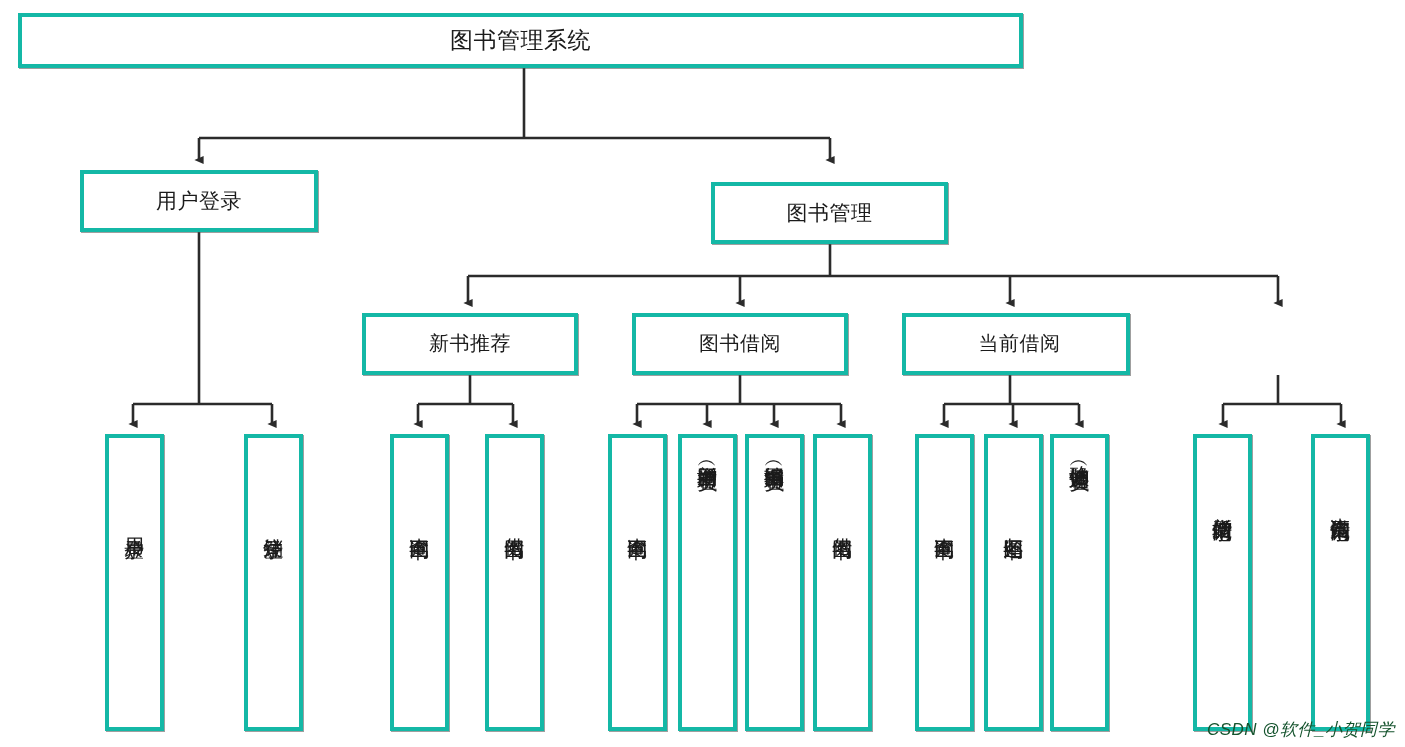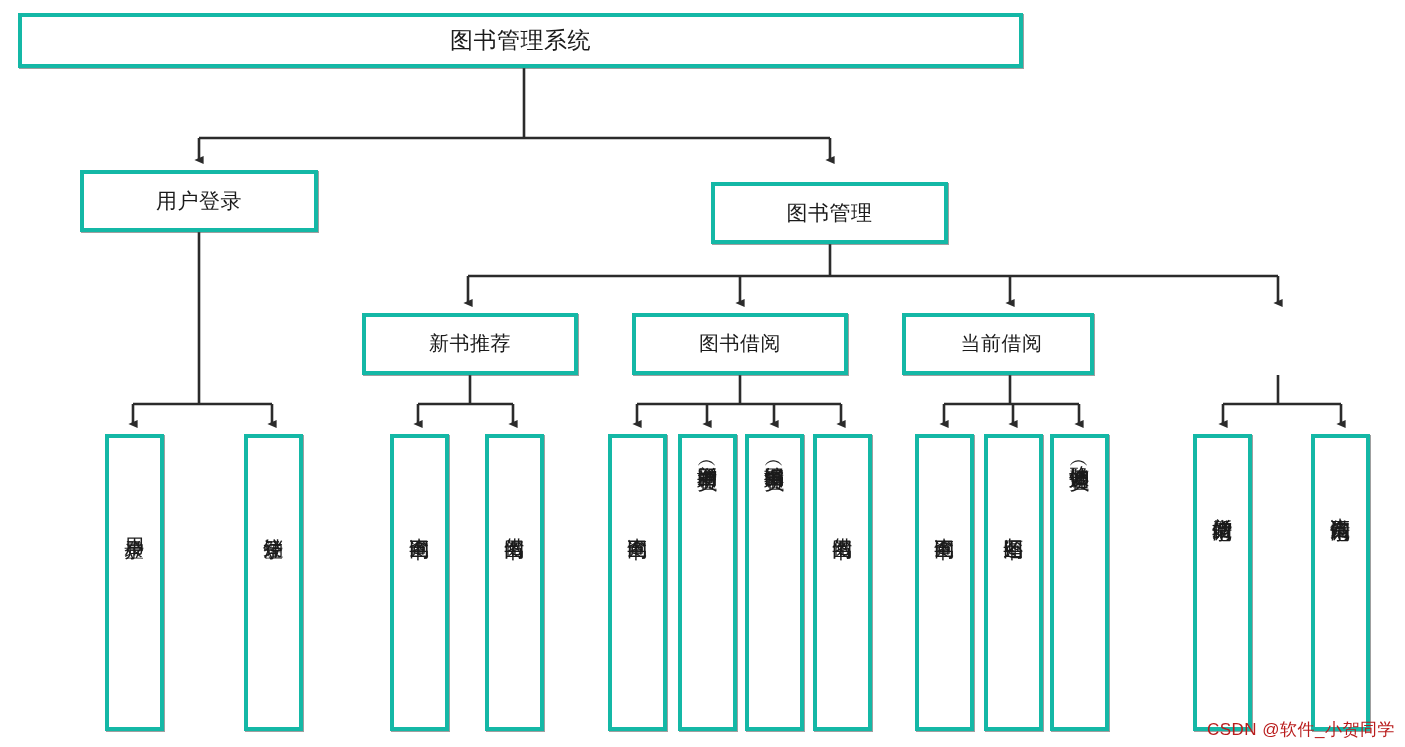--- a/index.html
+++ b/index.html
@@ -53,21 +53,21 @@
   .node.l2.n-login   { left: 80px;  top: 170px; width: 238px; }
   .node.l2.n-bookmgr { left: 711px; top: 182px; width: 237px; }
 
   .node.l3 {
     top: 313px;
     height: 62px;
     font-size: 20px;
   }
   .node.l3.n-newbook  { left: 362px;  width: 216px; }
   .node.l3.n-borrow   { left: 632px;  width: 216px; }
-  .node.l3.n-current  { left: 902px;  width: 192px; padding-left: 7px; }
+  .node.l3.n-current  { left: 902px;  width: 228px; padding-left: 7px; }
   .node.l3.n-records  { left: 1170px; width: 218px; }
 
   .node.leaf {
     top: 434px;
     height: 297px;
     width: 59px;
     font-size: 20px;
     align-items: flex-start;
     padding-top: 6px;
   }
@@ -101,23 +101,24 @@
   .lf9  { left: 984px; width: 58px; }
   .lf10 { left: 1050px; width: 58px; }
   .lf11 { left: 1193px; width: 60px; }
   .lf12 { left: 1311px; width: 60px; }
 
   #watermark {
     position: absolute;
     right: 10px;
     bottom: 6px;
     font-size: 17px;
-    color: #b91c1c;
+    color: #14532d;
     white-space: nowrap;
     letter-spacing: 0.5px;
+    font-style: italic;
   }
 </style>
 </head>
 <body>
 
 <div id="canvas">
 
   <svg id="wires" viewBox="0 0 1405 747" xmlns="http://www.w3.org/2000/svg">
     <defs>
       <marker id="arrow" markerWidth="10" markerHeight="10" refX="4.6" refY="5" orient="auto" markerUnits="userSpaceOnUse">

